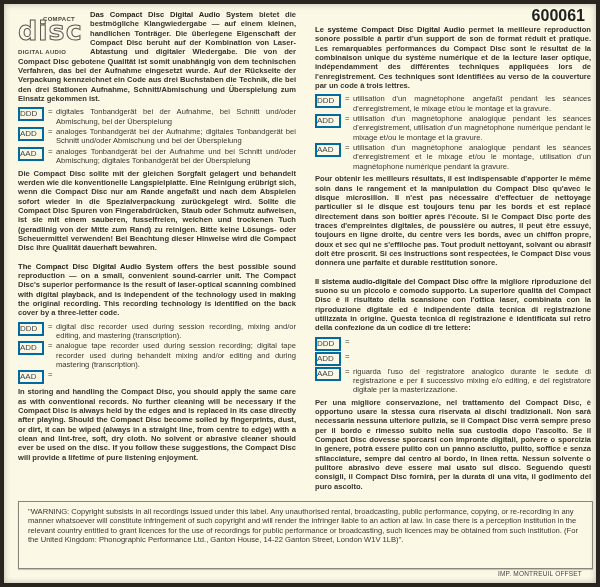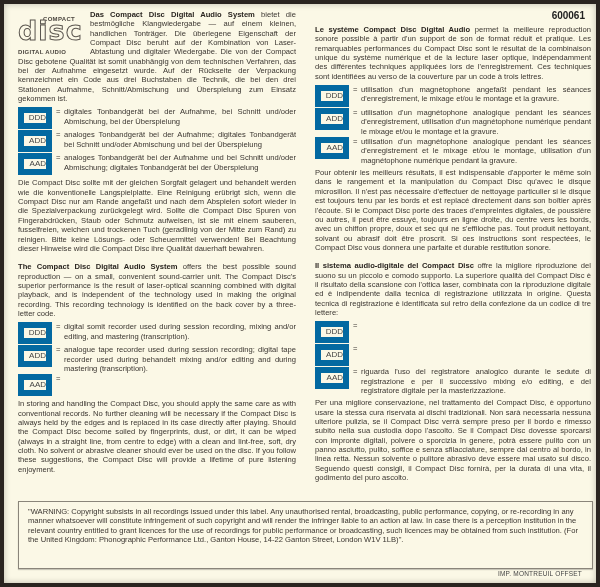--- a/index.html
+++ b/index.html
@@ -18,30 +18,30 @@
     .col.left { left: 14px; width: 278px; }
     .col.right { left: 311px; width: 276px; }
     .logo { float: left; width: 66px; height: 44px; margin: 2px 6px 0 0; position: relative; }
     .logo .disc {
       position: absolute; left: 0; top: 5px; font-family: "DejaVu Sans", sans-serif;
       font-size: 27px; font-weight: bold; letter-spacing: 1px; line-height: 27px;
       color: #fbf8e6; -webkit-text-stroke: 1px #5a554e;
     }
     .logo .compact { position: absolute; left: 25px; top: 3px; font-size: 6px; font-weight: bold; letter-spacing: 0.3px; color: #4a453e; }
     .logo .digital { position: absolute; left: 0; top: 36px; font-size: 6px; font-weight: bold; letter-spacing: 0.3px; color: #4a453e; }
-    p { margin: 0 0 4px 0; }
+    p { margin: 0 0 4px 0; font-weight: bold; }
     b { color: #2a2520; }
     .code-row { display: flex; margin: 0 0 1px 0; }
     .code-box {
-      flex: 0 0 auto; width: 22px; height: 10px; border: 6px solid #0369a1; border-radius: 0;
-      font-size: 8px; line-height: 10px; text-align: right; margin-right: 4px; color: #444;
+      flex: 0 0 auto; width: 22px; height: 10px; border: 2px solid #0369a1; border-radius: 0;
+      font-size: 8px; line-height: 10px; text-align: left; margin-right: 4px; color: #444;
     }
     .eq { flex: 0 0 8px; }
     .code-text { flex: 1; }
-    .catno { text-align: right; font-size: 10px; font-weight: bold; color: #222; margin: 0 6px 3px 0; line-height: 12px; }
+    .catno { text-align: right; font-size: 16px; font-weight: bold; color: #222; margin: 0 6px 3px 0; line-height: 12px; }
     .warning {
       position: absolute; left: 14px; top: 497px; width: 555px; height: 56px;
       border: 1px solid #8a857a; padding: 5px 9px; font-size: 7.6px; line-height: 9.4px; color: #3a3530;
       box-shadow: 0 1px 1px rgba(0,0,0,0.2);
     }
     .printer { position: absolute; right: 14px; bottom: 6px; font-size: 6.5px; color: #444; letter-spacing: 0.2px; }
   </style>
 </head>
 <body>
 
@@ -68,21 +68,21 @@
         <span class="code-box">AAD</span>
         <span class="eq">=</span>
         <span class="code-text">analoges Tonbandgerät bei der Aufnahme und bei Schnitt und/oder Abmischung; digitales Tonbandgerät bei der Überspielung</span>
       </div>
     <p style="margin-bottom:9px">Die Compact Disc sollte mit der gleichen Sorgfalt gelagert und behandelt werden wie die konventionelle Langspielplatte. Eine Reinigung erübrigt sich, wenn die Compact Disc nur am Rande angefaßt und nach dem Abspielen sofort wieder in die Spezialverpackung zurückgelegt wird. Sollte die Compact Disc Spuren von Fingerabdrücken, Staub oder Schmutz aufweisen, ist sie mit einem sauberen, fusselfreien, weichen und trockenen Tuch (geradlinig von der Mitte zum Rand) zu reinigen. Bitte keine Lösungs- oder Scheuermittel verwenden! Bei Beachtung dieser Hinweise wird die Compact Disc ihre Qualität dauerhaft bewahren.</p>
 
     <p><b>The Compact Disc Digital Audio System</b> <span>offers the best possible sound reproduction — on a small, convenient sound-carrier unit. The Compact Disc's superior performance is the result of laser-optical scanning combined with digital playback, and is independent of the technology used in making the original recording. This recording technology is identified on the back cover by a three-letter code.</span></p>
     <div class="code-row">
         <span class="code-box">DDD</span>
         <span class="eq">=</span>
-        <span class="code-text">digital somit recorder used during session recording, mixing and/or editing, and mastering (transcription).</span>
+        <span class="code-text">digital disc recorder used during session recording, mixing and/or editing, and mastering (transcription).</span>
       </div>
     <div class="code-row">
         <span class="code-box">ADD</span>
         <span class="eq">=</span>
         <span class="code-text">analogue tape recorder used during session recording; digital tape recorder used during behandelt mixing and/or editing and during mastering (transcription).</span>
       </div>
     <div class="code-row" style="margin-bottom:3px">
         <span class="code-box">AAD</span>
         <span class="eq">=</span>
       </div>

